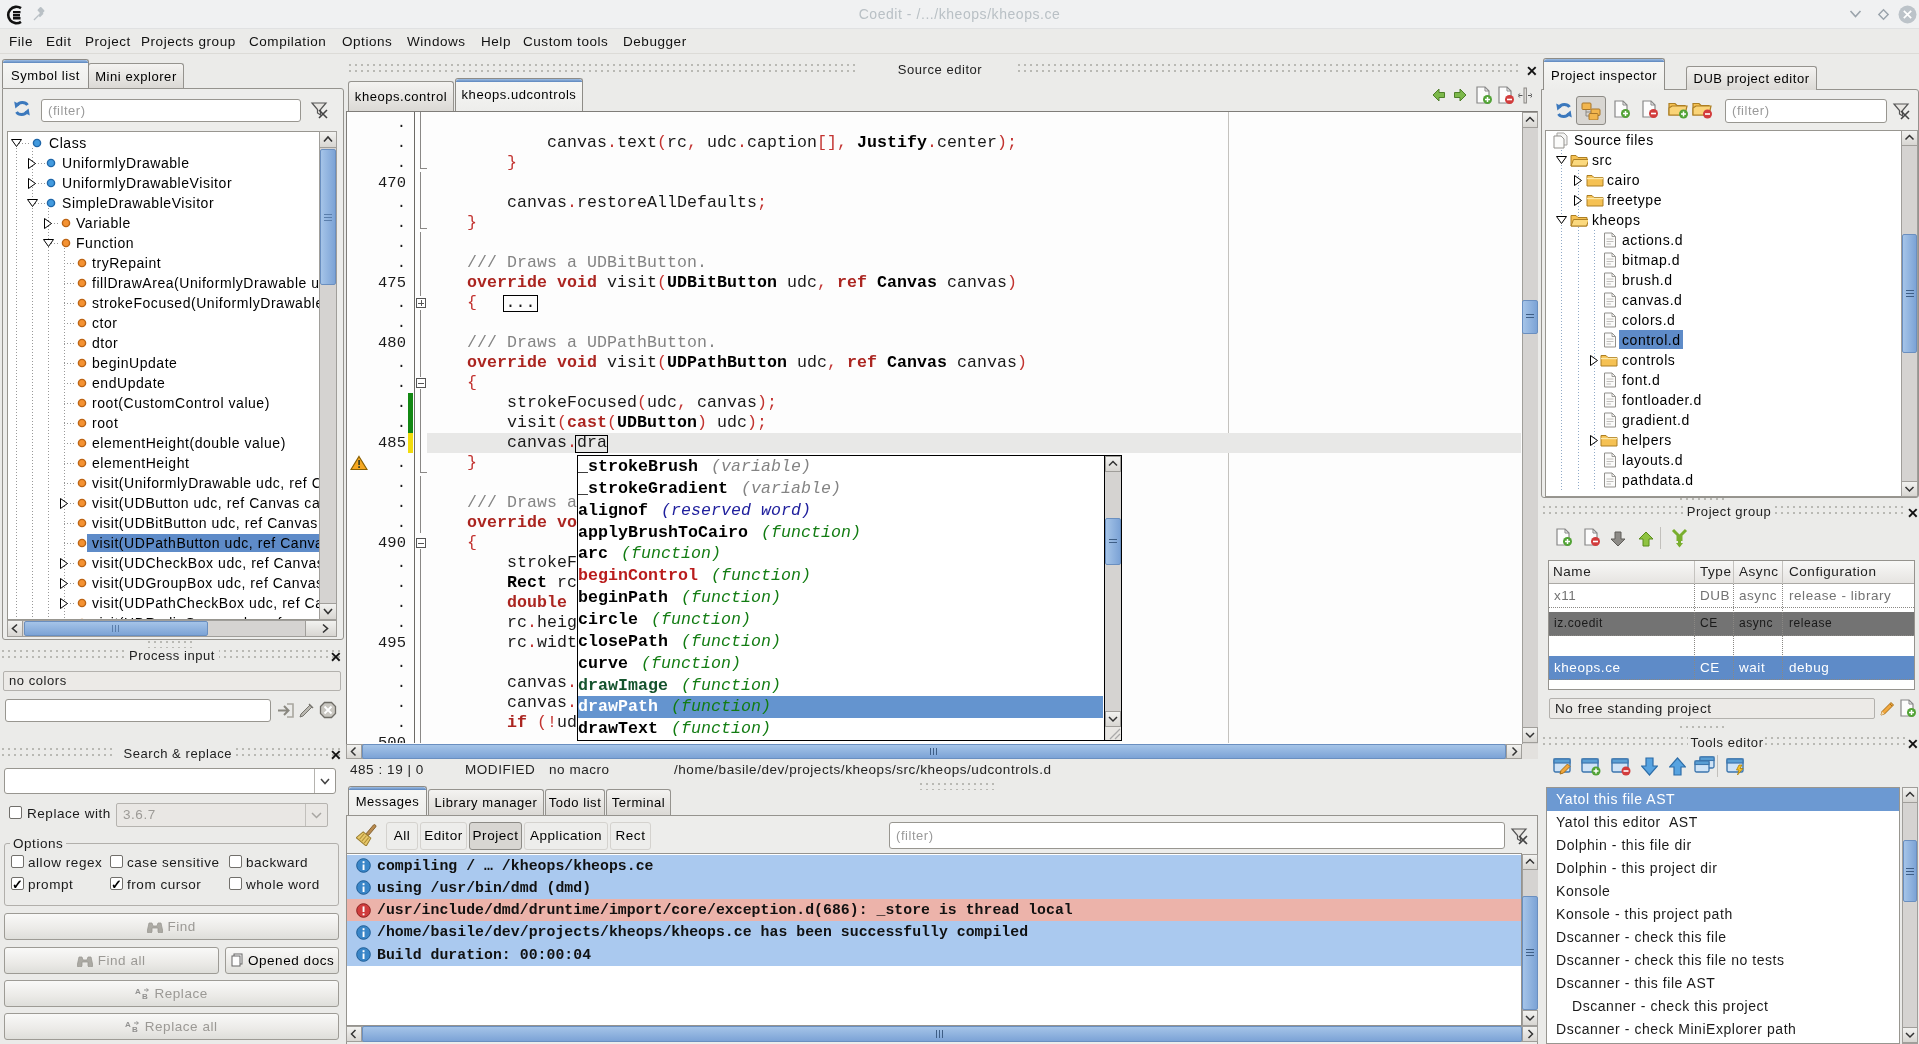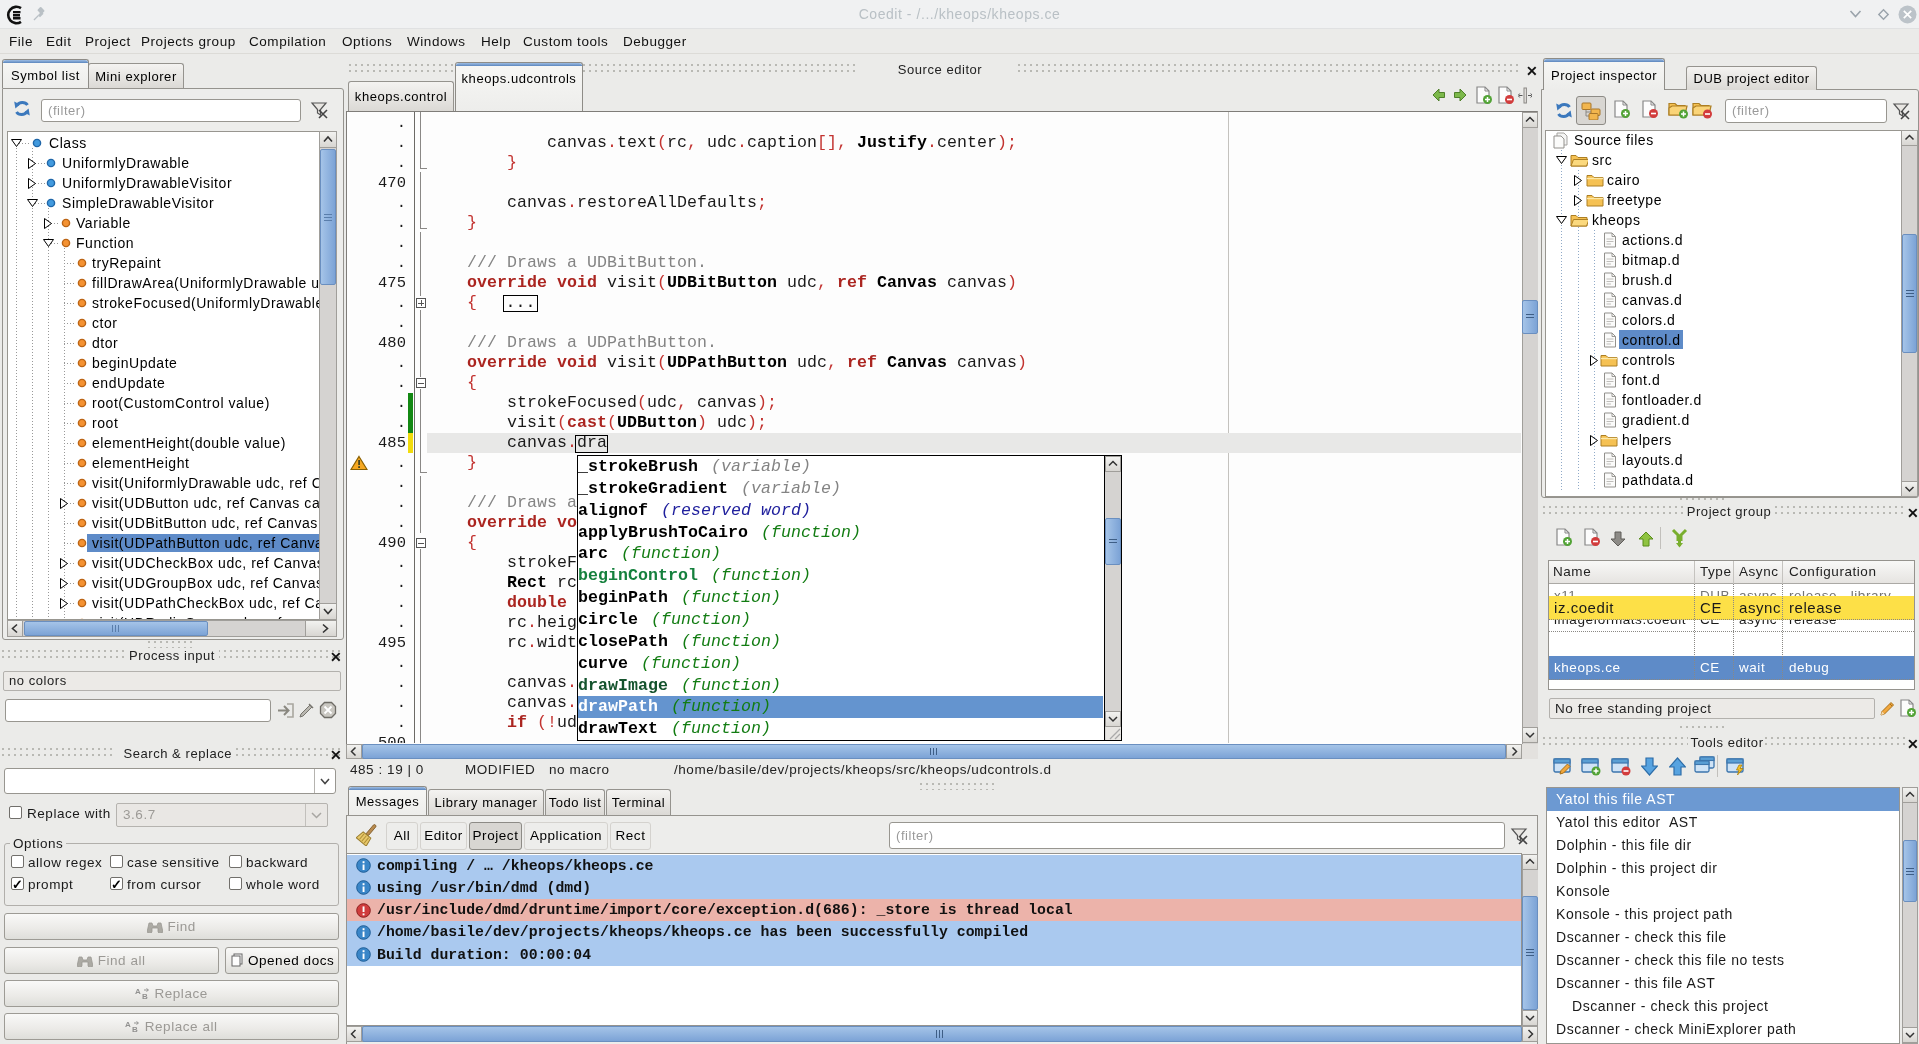--- a/index.html
+++ b/index.html
@@ -385,21 +385,21 @@
       <text x="7" y="12" font-size="8" font-weight="bold" fill="#555">B</text>
       <path d="M9 3 L13 3 M11.5 1.5 L13.5 3 L11.5 4.5" stroke="#555" fill="none" stroke-width="1"></path>
     </svg> Replace all</div>
 
 <div class="abs" style="z-index:10;left:577px;top:455px;width:545px;height:286px;background:#fff;border:1px solid #000;"></div>
 <div class="abs mono" style="z-index:11;left:578px;top:456.0px;width:525px;height:21.85px;font-size:16.6px;line-height:21.85px;white-space:pre;"><b style="color:#000;">_strokeBrush</b> <span class="gr" style="margin-left:3px;">(variable)</span></div>
 <div class="abs mono" style="z-index:11;left:578px;top:477.8px;width:525px;height:21.85px;font-size:16.6px;line-height:21.85px;white-space:pre;"><b style="color:#000;">_strokeGradient</b> <span class="gr" style="margin-left:3px;">(variable)</span></div>
 <div class="abs mono" style="z-index:11;left:578px;top:499.7px;width:525px;height:21.85px;font-size:16.6px;line-height:21.85px;white-space:pre;"><b style="color:#000;">alignof</b> <span class="rw" style="margin-left:3px;">(reserved word)</span></div>
 <div class="abs mono" style="z-index:11;left:578px;top:521.5px;width:525px;height:21.85px;font-size:16.6px;line-height:21.85px;white-space:pre;"><b style="color:#000;">applyBrushToCairo</b> <span class="fn" style="margin-left:3px;">(function)</span></div>
 <div class="abs mono" style="z-index:11;left:578px;top:543.4px;width:525px;height:21.85px;font-size:16.6px;line-height:21.85px;white-space:pre;"><b style="color:#000;">arc</b> <span class="fn" style="margin-left:3px;">(function)</span></div>
-<div class="abs mono" style="z-index:11;left:578px;top:565.2px;width:525px;height:21.85px;font-size:16.6px;line-height:21.85px;white-space:pre;"><b style="color:#15803d;">beginControl</b> <span class="fn" style="margin-left:3px;">(function)</span></div>
+<div class="abs mono" style="z-index:11;left:578px;top:565.2px;width:525px;height:21.85px;font-size:16.6px;line-height:21.85px;white-space:pre;"><b style="color:#b91c1c;">beginControl</b> <span class="fn" style="margin-left:3px;">(function)</span></div>
 <div class="abs mono" style="z-index:11;left:578px;top:587.1px;width:525px;height:21.85px;font-size:16.6px;line-height:21.85px;white-space:pre;"><b style="color:#000;">beginPath</b> <span class="fn" style="margin-left:3px;">(function)</span></div>
 <div class="abs mono" style="z-index:11;left:578px;top:608.9px;width:525px;height:21.85px;font-size:16.6px;line-height:21.85px;white-space:pre;"><b style="color:#000;">circle</b> <span class="fn" style="margin-left:3px;">(function)</span></div>
 <div class="abs mono" style="z-index:11;left:578px;top:630.8px;width:525px;height:21.85px;font-size:16.6px;line-height:21.85px;white-space:pre;"><b style="color:#000;">closePath</b> <span class="fn" style="margin-left:3px;">(function)</span></div>
 <div class="abs mono" style="z-index:11;left:578px;top:652.6px;width:525px;height:21.85px;font-size:16.6px;line-height:21.85px;white-space:pre;"><b style="color:#000;">curve</b> <span class="fn" style="margin-left:3px;">(function)</span></div>
 <div class="abs mono" style="z-index:11;left:578px;top:674.5px;width:525px;height:21.85px;font-size:16.6px;line-height:21.85px;white-space:pre;"><b style="color:#14532d;">drawImage</b> <span class="fn" style="margin-left:3px;">(function)</span></div>
 <div class="abs mono" style="z-index:11;left:578px;top:696.3px;width:525px;height:21.85px;background:#6494cf;font-size:16.6px;line-height:21.85px;white-space:pre;"><b style="color:#fff;">drawPath</b> <span class="fn" style="margin-left:3px;">(function)</span></div>
 <div class="abs mono" style="z-index:11;left:578px;top:718.2px;width:525px;height:21.85px;font-size:16.6px;line-height:21.85px;white-space:pre;"><b style="color:#000;">drawText</b> <span class="fn" style="margin-left:3px;">(function)</span></div>
 <div class="abs" style="z-index:10;left:1104px;top:456px;width:17px;height:284px;background:#d5d3d1;border-left:1px solid #000;"></div>
 <div class="abs sbbtn" style="z-index:10;left:1105px;top:456px;width:16px;height:16px;">
     <svg width="14" height="14">
@@ -547,21 +547,21 @@
       <path d="M5.5 3 L9.5 7 L5.5 11" fill="none" stroke="#333" stroke-width="1.5"></path>
     </svg>
   </div>
 <div class="abs sbthumbh" style="left:362px;top:1026px;width:1160px;height:16px;"></div>
 <div class="abs" style="left:936px;top:1030px;width:1px;height:8px;background:#3e5e86;box-shadow:3px 0 #3e5e86,6px 0 #3e5e86;"></div>
 <div class="abs dots" style="left:349px;top:64px;width:510px;height:11px;"></div>
 <div class="abs dots" style="left:1018px;top:64px;width:500px;height:11px;"></div>
 <div class="abs panelhdr" style="left:860px;top:62px;width:160px;">Source editor</div>
 <div class="abs hdrx" style="left:1526px;top:66px;">✕</div>
 <div class="tabI" style="left:348px;top:81px;width:106px;height:30px;line-height:29px;font-size:13px;">kheops.control</div>
-<div class="tabA" style="left:455px;top:62px;width:128px;height:49px;line-height:32px;font-size:13px;">kheops.udcontrols</div>
+<div class="tabA" style="left:455px;top:78px;width:128px;height:33px;line-height:32px;font-size:13px;">kheops.udcontrols</div>
 <div class="abs" style="left:1430px;top:87px;">
     <svg width="17" height="16">
       <path d="M9 2 L3 8 L9 14 L9 10.5 L14.5 10.5 L14.5 5.5 L9 5.5 Z" fill="#7cb84a" stroke="#4e7f2a" stroke-width="1"></path>
     </svg>
   </div>
 <div class="abs" style="left:1452px;top:87px;">
     <svg width="17" height="16">
       <path d="M8 2 L14 8 L8 14 L8 10.5 L2.5 10.5 L2.5 5.5 L8 5.5 Z" fill="#7cb84a" stroke="#4e7f2a" stroke-width="1"></path>
     </svg>
   </div>
@@ -735,21 +735,21 @@
     <span style="position:absolute;left:151px">DUB</span>
     <span style="position:absolute;left:190px">async</span>
     <span style="position:absolute;left:240px">release - library</span>
   </div>
 <div class="abs" style="left:1549px;top:608px;width:365px;height:24px;background:#fff;border-bottom:1px dotted #8a8884;font-size:13.5px;line-height:23px;color:#1a1a1a;">
     <span style="position:absolute;left:5px">imageformats.coedit</span>
     <span style="position:absolute;left:151px">CE</span>
     <span style="position:absolute;left:190px">async</span>
     <span style="position:absolute;left:240px">release</span>
   </div>
-<div class="abs" style="left:1549px;top:596px;width:365px;height:24px;background:#fde047;border-bottom:1px dotted #8a8884;font-size:15px;line-height:23px;color:#1a1a1a;">
+<div class="abs" style="left:1549px;top:612px;width:365px;height:24px;background:#737373;border-bottom:1px dotted #8a8884;font-size:12px;line-height:23px;color:#1a1a1a;">
     <span style="position:absolute;left:5px">iz.coedit</span>
     <span style="position:absolute;left:151px">CE</span>
     <span style="position:absolute;left:190px">async</span>
     <span style="position:absolute;left:240px">release</span>
   </div>
 <div class="abs" style="left:1549px;top:656px;width:365px;height:24px;background:#5e8bc8;border-bottom:1px dotted #8a8884;font-size:13.5px;line-height:23px;color:#fff;">
     <span style="position:absolute;left:5px">kheops.ce</span>
     <span style="position:absolute;left:151px">CE</span>
     <span style="position:absolute;left:190px">wait</span>
     <span style="position:absolute;left:240px">debug</span>

